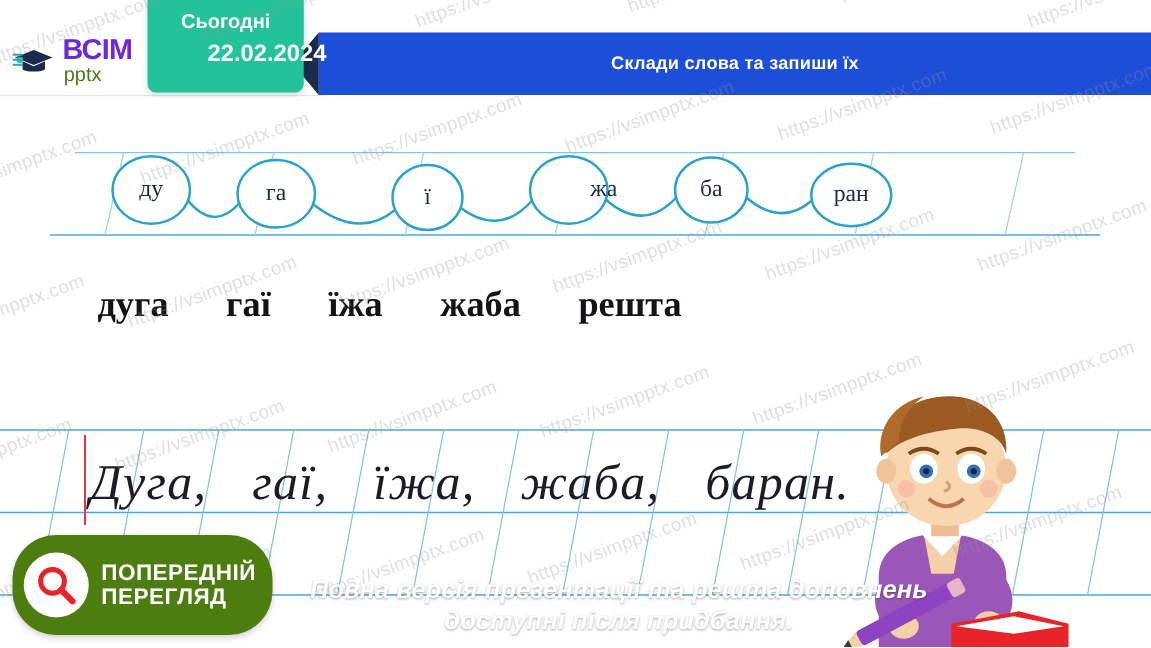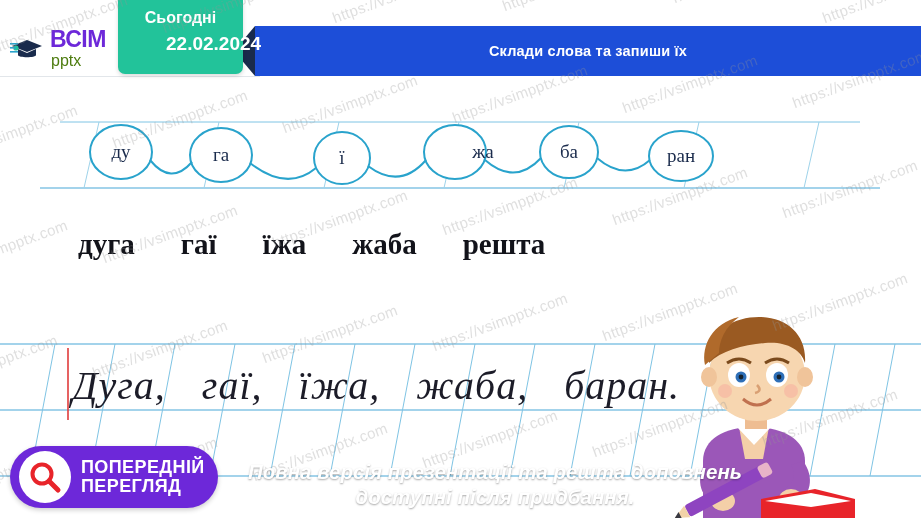--- a/index.html
+++ b/index.html
@@ -219,22 +219,22 @@
     height: 225px;
     z-index: 25;
   }
 
   
   .preview-badge {
     position: absolute;
     left: 10px;
     bottom: 10px;
     width: 208px;
-    height: 62px;
-    background: #6d28d9;
+    height: 80px;
+    background: #4d7c0f;
     border-radius: 35px;
     display: flex;
     align-items: center;
     z-index: 45;
     box-shadow: 0 2px 5px rgba(0,0,0,0.2);
   }
   .preview-circle {
     width: 52px; height: 52px;
     margin-left: 9px;
     border-radius: 50%;

